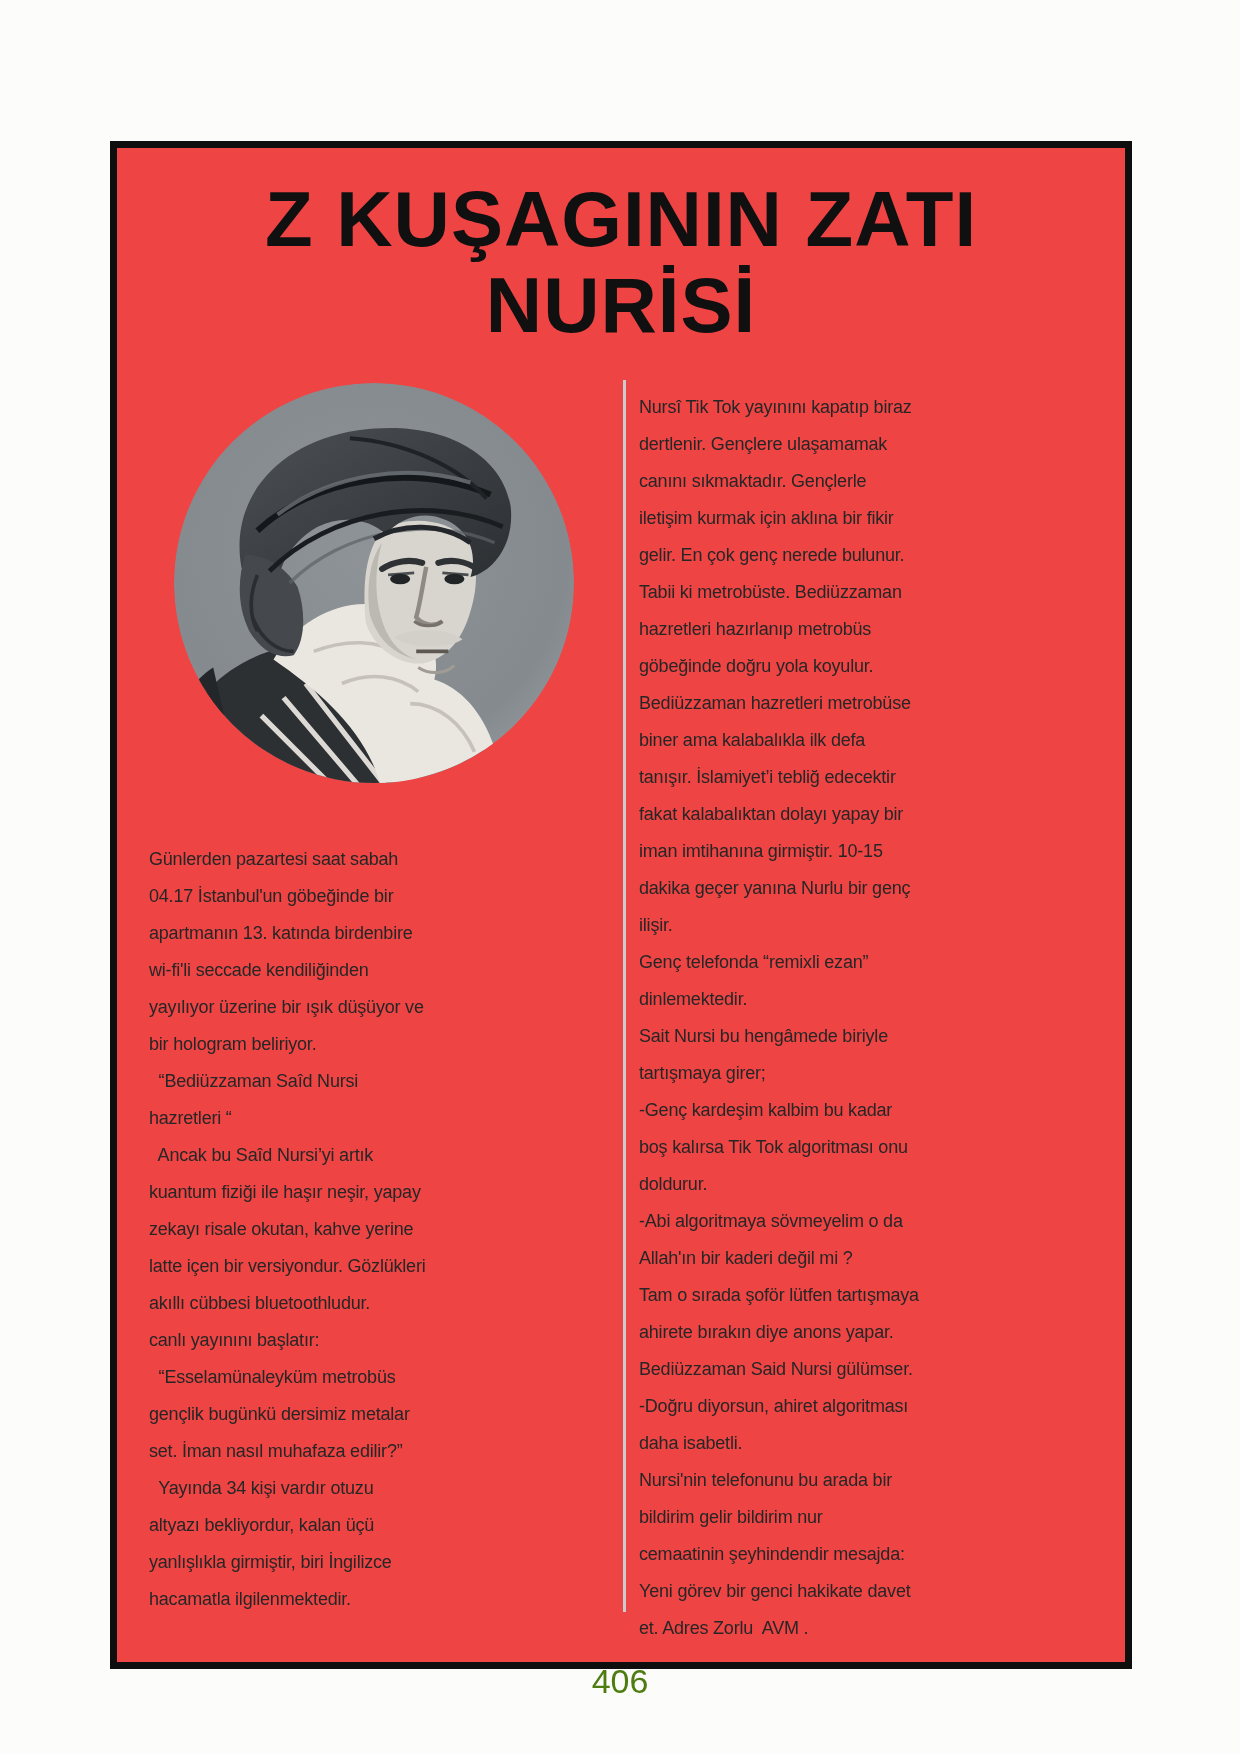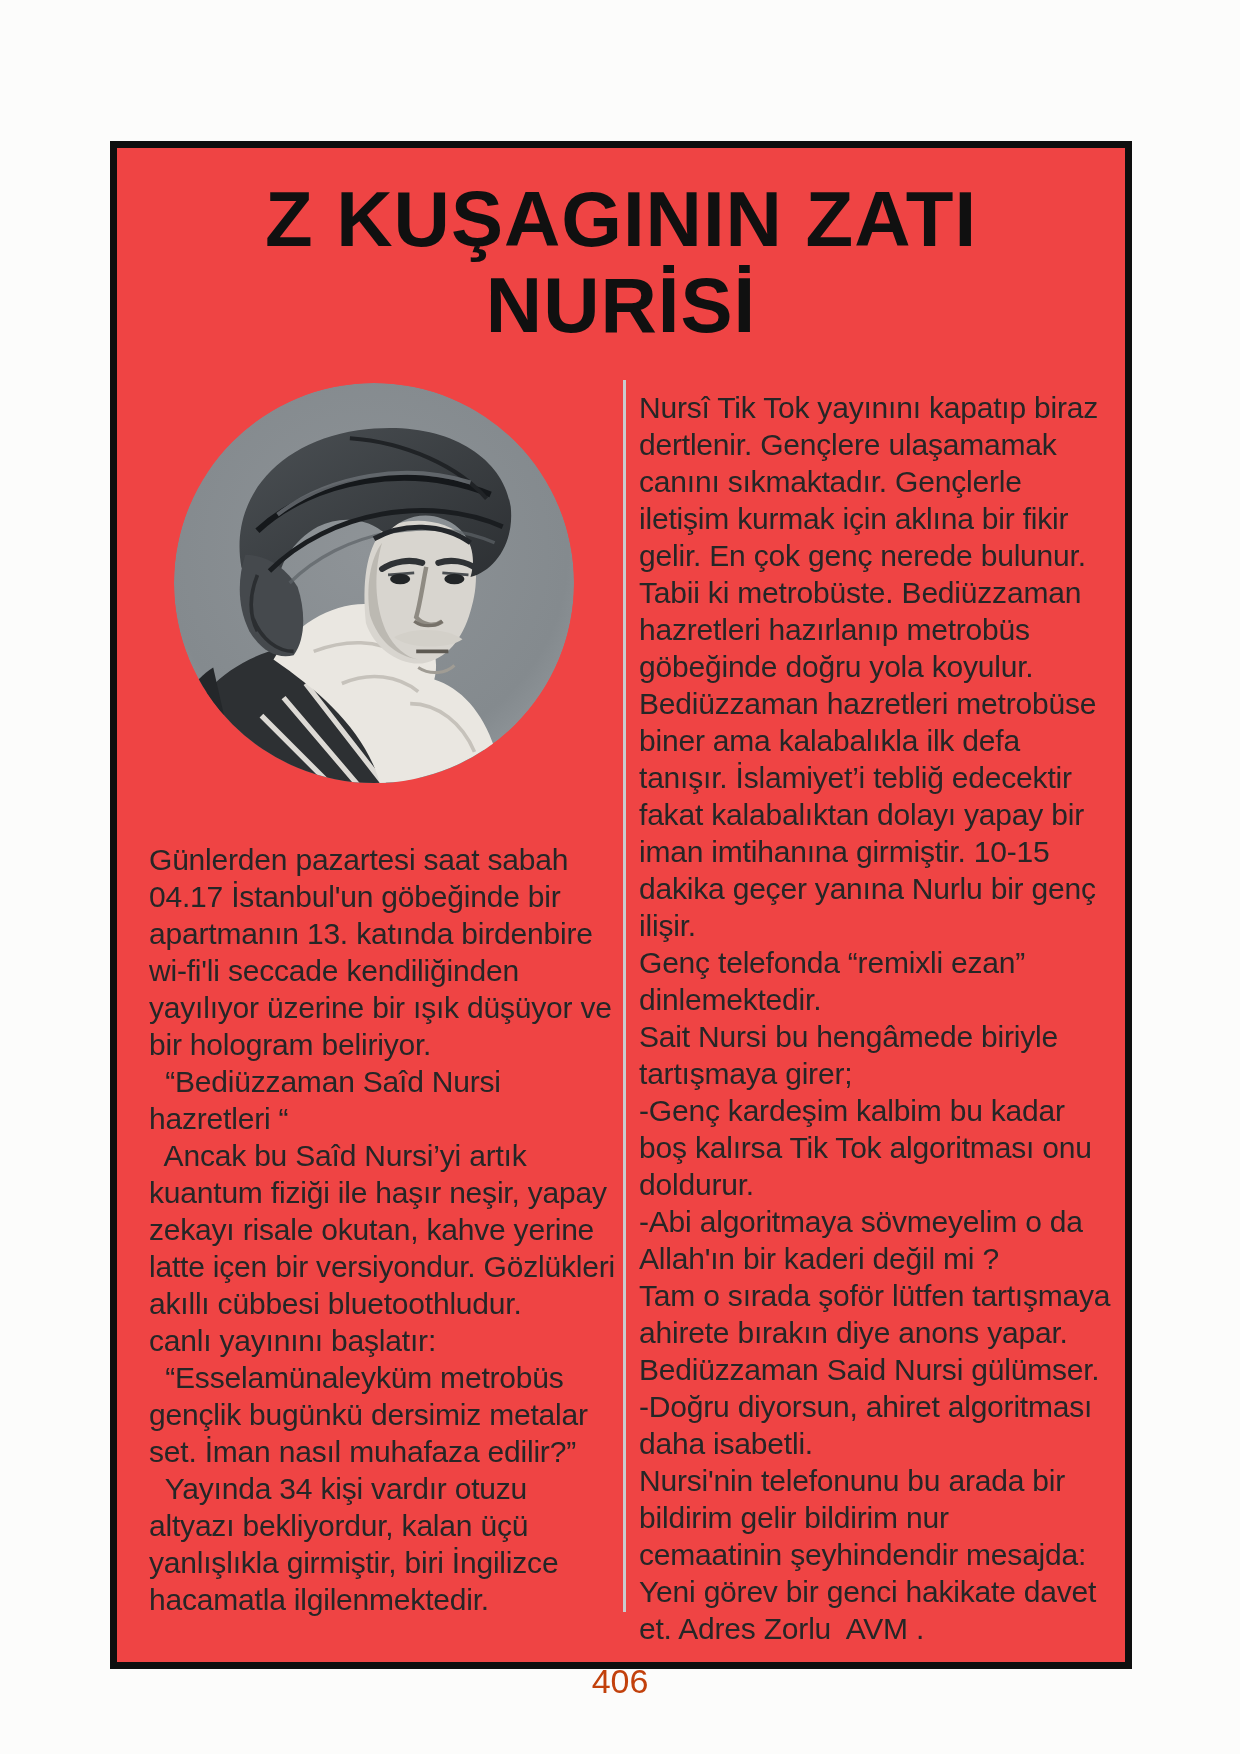--- a/index.html
+++ b/index.html
@@ -36,21 +36,21 @@
     color: #101010;
   }
   .portrait {
     position: absolute;
     left: 56px; top: 234px;
     width: 402px; height: 402px;
   }
   .portrait svg { width: 100%; height: 100%; display: block; }
   .col {
     position: absolute;
-    font-size: 30px;
+    font-size: 18px;
     line-height: 37px;
     font-weight: 400;
     letter-spacing: -0.2px;
     color: #262626;
   }
   .col .text-line { white-space: pre; }
   .left-col  { left: 32px;  top: 693px; width: 466px; }
   .right-col { left: 522px; top: 241px; width: 494px; }
   .divider {
     position: absolute;
@@ -58,21 +58,21 @@
     width: 3px; height: 1232px;
     background: #c9ccce;
   }
   .pagenum {
     position: absolute;
     left: 0; top: 1662px;
     width: 1240px;
     text-align: center;
     font-size: 34px;
     font-weight: 400;
-    color: #c2410c;
+    color: #4d7c0f;
   }
 </style>
 </head>
 <body>
 
 <div class="sheet">
 
   <div class="frame">
 
     <div class="title">

